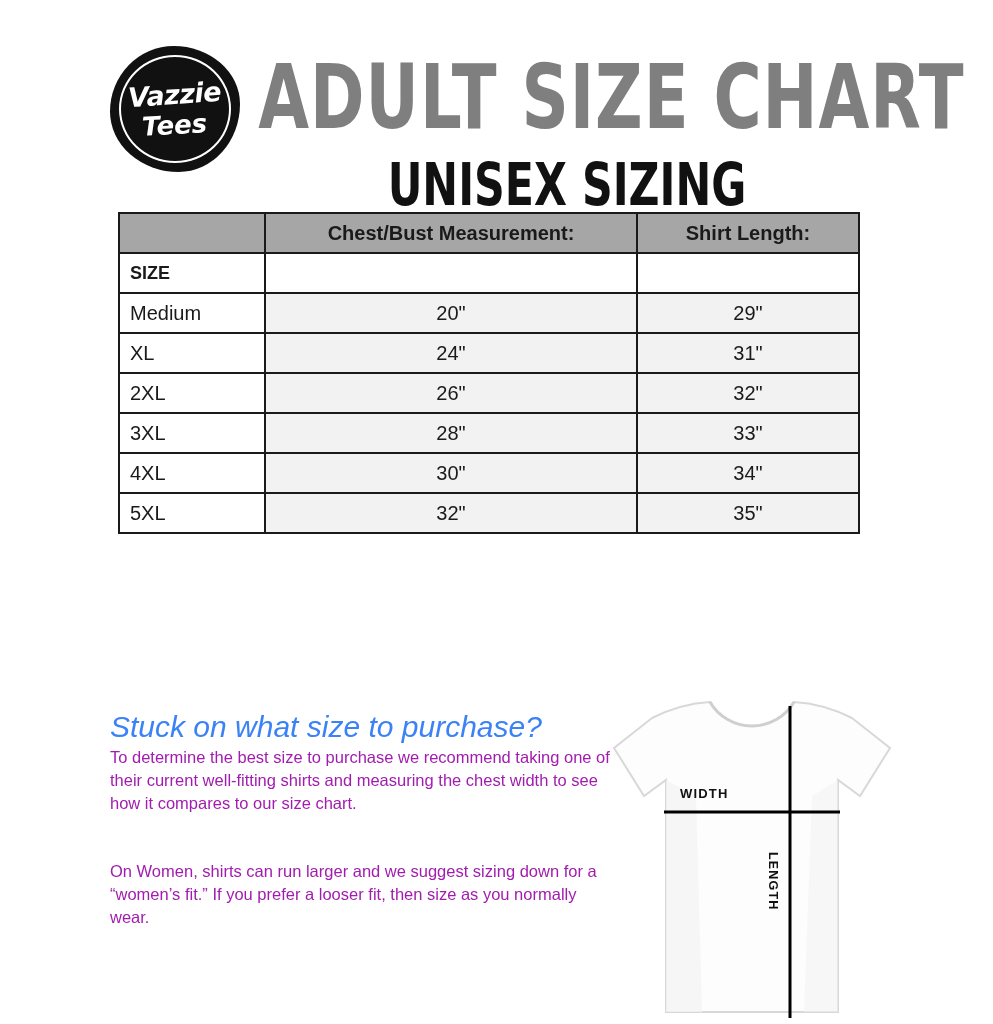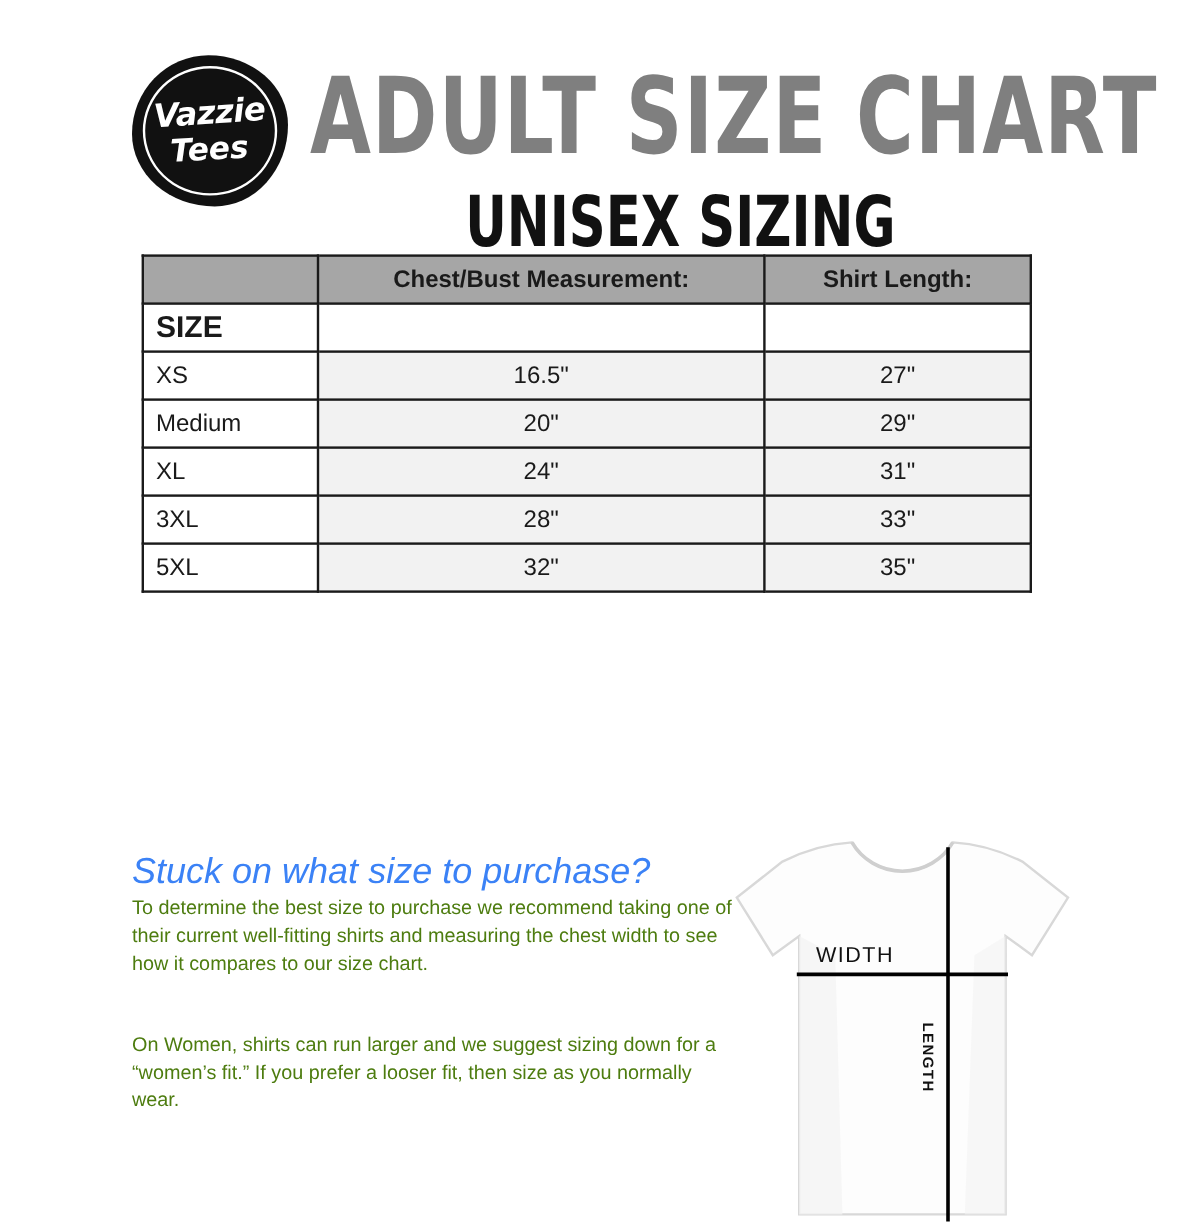--- a/index.html
+++ b/index.html
@@ -124,21 +124,21 @@
     font-weight: bold;
     text-align: center;
     font-size: 19px;
   }
   .hdr-blank { background: #a6a6a6; }
   .size-label {
     text-align: left;
     font-size: 22px;
     background: #ffffff;
   }
-  .size-label.bold { font-weight: bold; font-size: 25px; }
+  .size-label.bold { font-weight: bold; font-size: 18px; }
   .val {
     text-align: center;
     font-size: 20px;
     background: #f2f2f2;
   }
   .blank-cell { background: #ffffff; }
 
   
   .bottom {
     position: absolute;
@@ -155,42 +155,42 @@
     color: #3b82f6;
     font-family: "Liberation Sans", sans-serif;
     white-space: nowrap;
     font-style: italic;
   }
   .para {
     position: absolute;
     left: 110px;
     font-size: 16.5px;
     line-height: 23px;
-    color: #4d7c0f;
+    color: #a21caf;
     width: 500px;
   }
   .para-1 { top: 46px; }
   .para-2 { top: 160px; }
   .para-3 { top: 237px; }
 
   
   .shirt-area {
     position: absolute;
     left: 592px;
     top: 0px;
     width: 380px;
     height: 324px;
   }
   .shirt-svg { position: absolute; left: 0; top: 0; }
   .lbl-width {
     position: absolute;
     left: 88px;
     top: 86px;
-    font-size: 18px;
-    font-weight: normal;
+    font-size: 13px;
+    font-weight: bold;
     letter-spacing: 1.2px;
     color: #111;
     font-family: "Liberation Sans", sans-serif;
   }
   .lbl-length {
     position: absolute;
     left: 174px;
     top: 152px;
     font-size: 12.5px;
     font-weight: bold;
@@ -231,38 +231,43 @@
           <td class="hdr-blank"></td>
           <td class="hdr">Chest/Bust Measurement:</td>
           <td class="hdr">Shirt Length:</td>
         </tr>
         <tr>
           <td class="size-label bold">SIZE</td>
           <td class="blank-cell"></td>
           <td class="blank-cell"></td>
         </tr>
         <tr>
-          <td class="size-label">XS</td>
-          <td class="val">16.5"</td>
-          <td class="val">27"</td>
-        </tr>
-        <tr>
           <td class="size-label">Medium</td>
           <td class="val">20"</td>
           <td class="val">29"</td>
         </tr>
         <tr>
           <td class="size-label">XL</td>
           <td class="val">24"</td>
           <td class="val">31"</td>
         </tr>
         <tr>
+          <td class="size-label">2XL</td>
+          <td class="val">26"</td>
+          <td class="val">32"</td>
+        </tr>
+        <tr>
           <td class="size-label">3XL</td>
           <td class="val">28"</td>
           <td class="val">33"</td>
+        </tr>
+        <tr>
+          <td class="size-label">4XL</td>
+          <td class="val">30"</td>
+          <td class="val">34"</td>
         </tr>
         <tr>
           <td class="size-label">5XL</td>
           <td class="val">32"</td>
           <td class="val">35"</td>
         </tr>
       </tbody>
     </table>
   </div>
 

